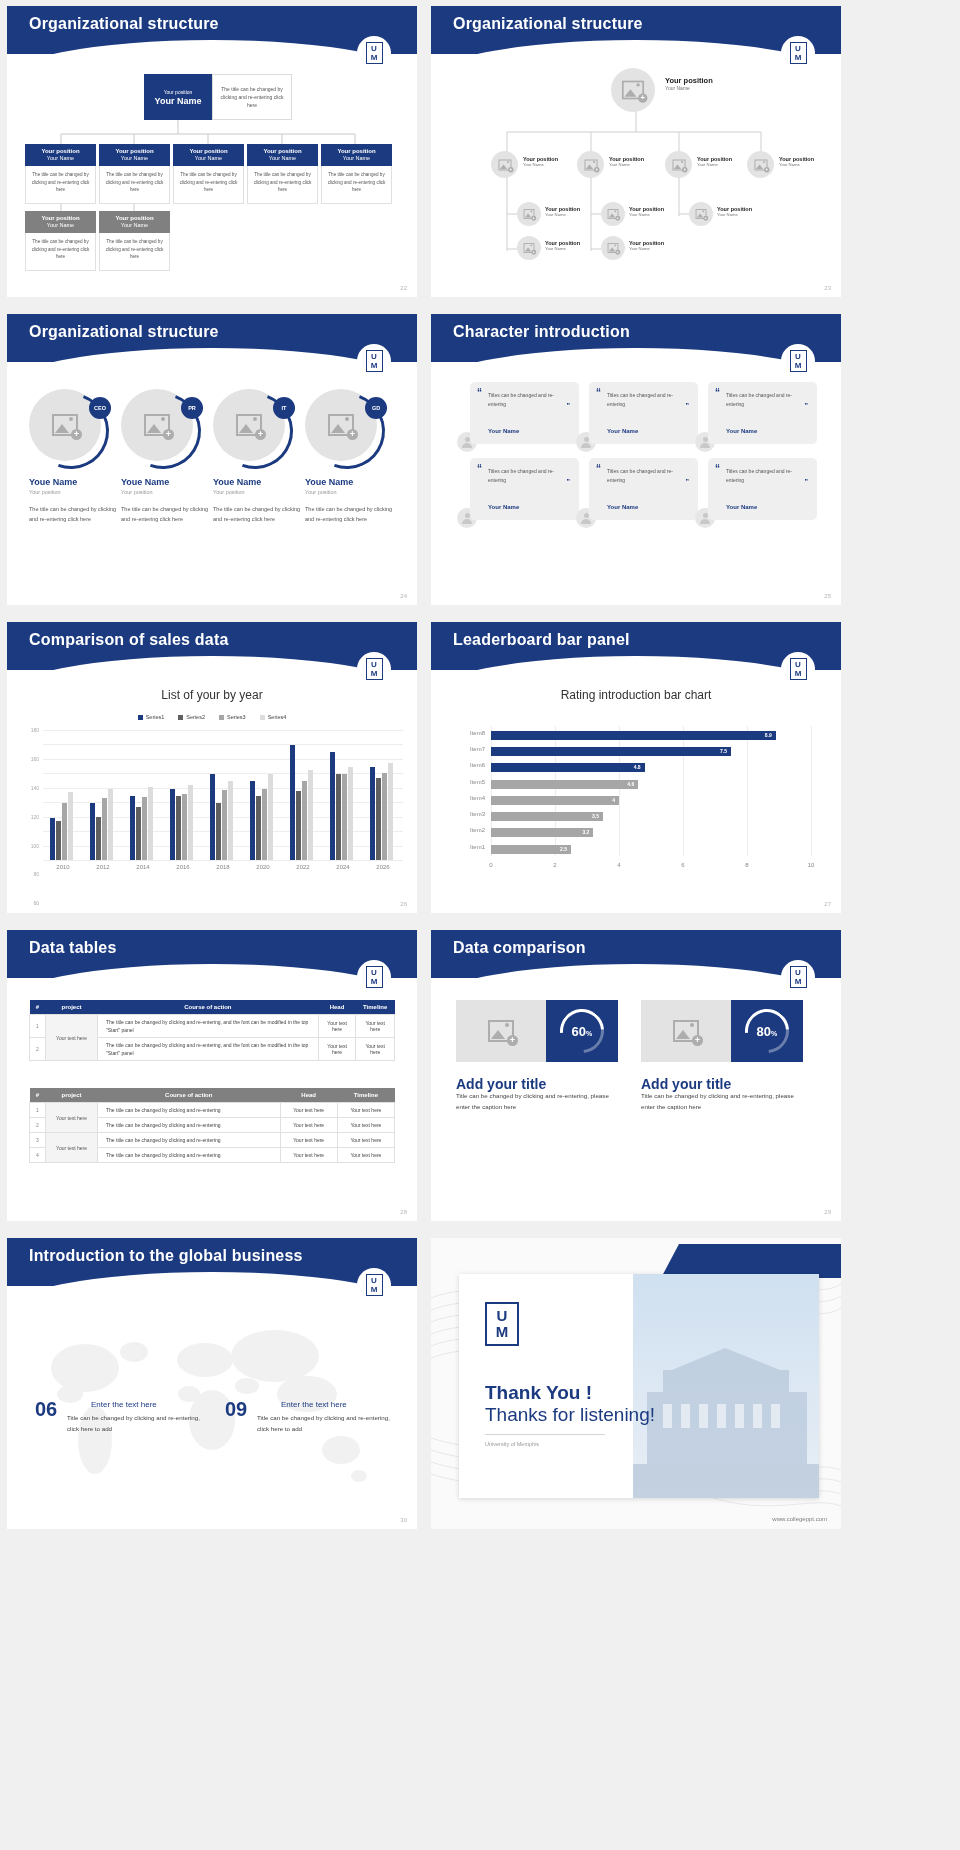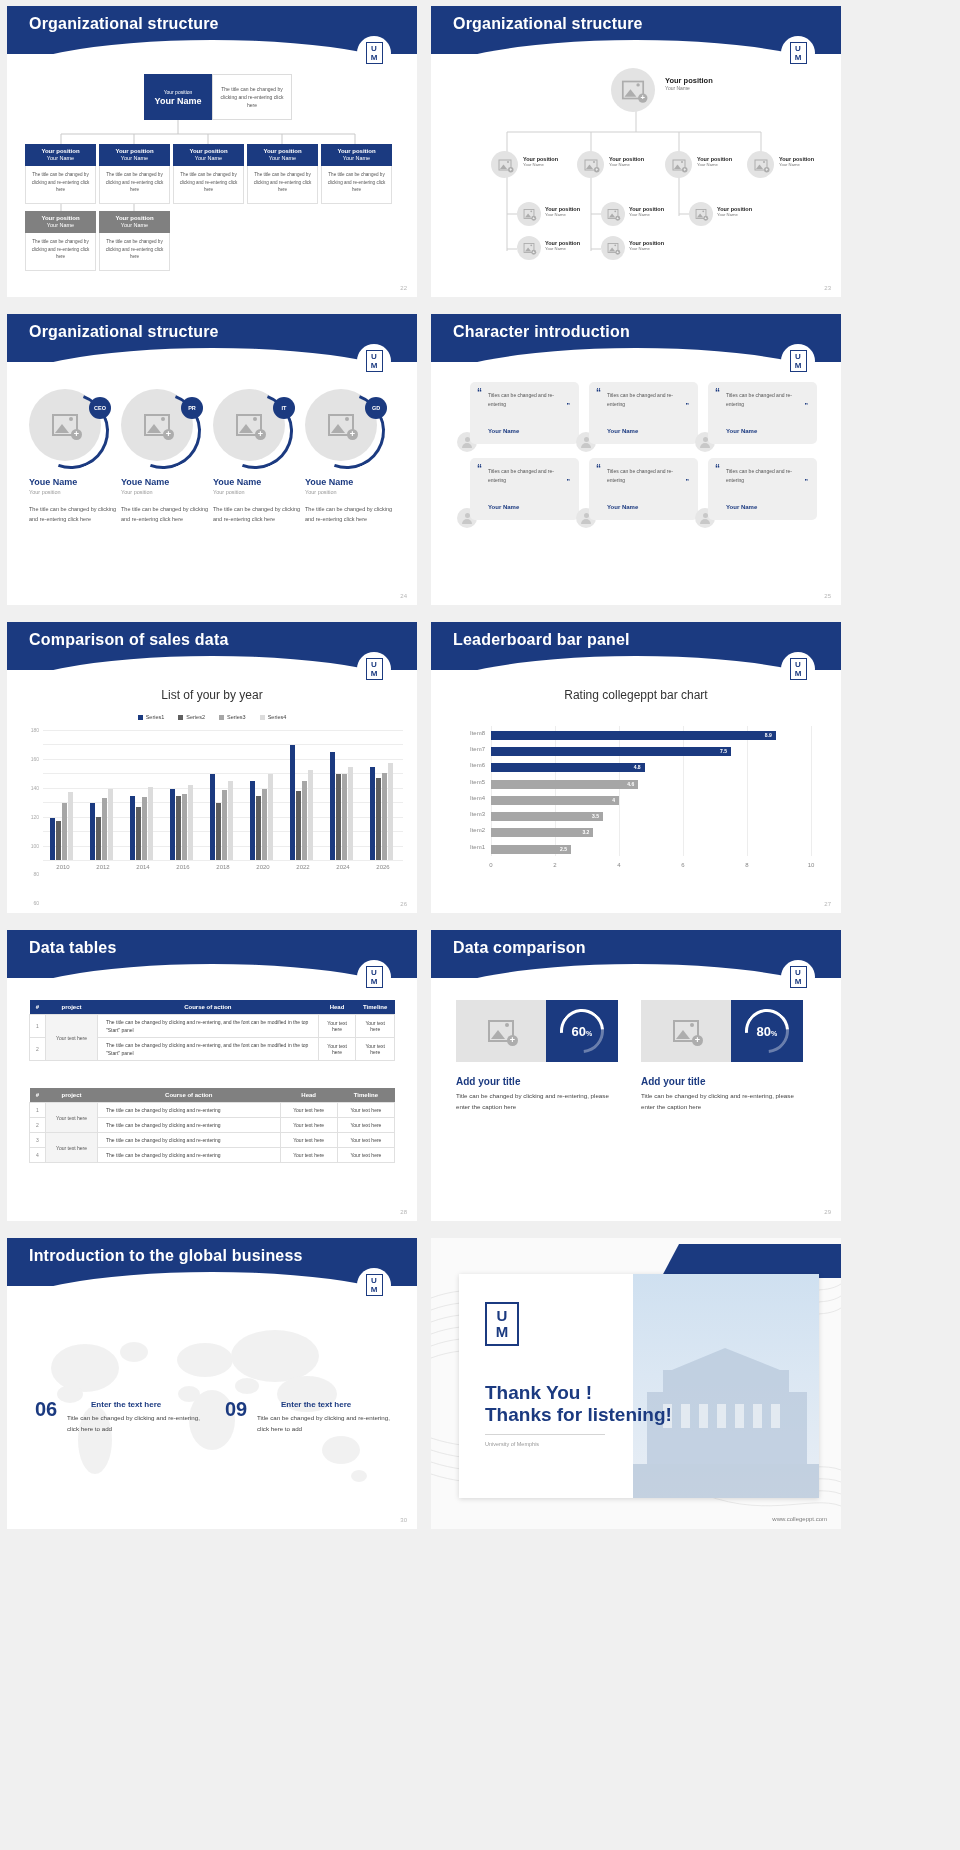--- a/index.html
+++ b/index.html
@@ -164,43 +164,43 @@
   .tbl td.proj{width:52px;background:#f4f4f4;color:#555;}
   .tbl td.act{text-align:left;padding-left:8px;line-height:8px;}
   
   .dc-block{position:absolute;top:70px;display:flex;}
   .dc-img{width:90px;height:62px;background:#e3e3e3;display:flex;align-items:center;justify-content:center;}
   .dc-ring{width:72px;height:62px;background:#1b3a80;display:flex;align-items:center;justify-content:center;position:relative;}
   .ring{width:44px;height:44px;border-radius:50%;border:3px solid #fff;border-bottom-color:transparent;border-right-color:rgba(255,255,255,.35);
     display:flex;align-items:center;justify-content:center;transform:rotate(40deg);}
   .ring span{transform:rotate(-40deg);color:#fff;font-size:13px;font-weight:bold;}
   .ring span small{font-size:7px;}
-  .dc-title{position:absolute;font-size:10px;font-weight:bold;color:#1b3a80;top:146px;}
+  .dc-title{position:absolute;font-size:14px;font-weight:bold;color:#1b3a80;top:146px;}
   .dc-desc{position:absolute;font-size:6.2px;color:#444;line-height:11px;top:160px;width:168px;}
   
   .world{position:absolute;left:0;top:52px;width:410px;height:225px;opacity:.5;}
   .gb-item{position:absolute;top:162px;}
   .gb-num{font-size:20px;font-weight:bold;color:#1b3a80;position:absolute;left:0;top:-2px;}
-  .gb-hd{font-size:8px;font-weight:bold;color:#1b3a80;margin-left:32px;padding-left:24px;}
+  .gb-hd{font-size:8px;font-weight:normal;color:#1b3a80;margin-left:32px;padding-left:24px;}
   .gb-tx{font-size:6.2px;color:#444;line-height:11px;margin-left:32px;margin-top:3px;width:140px;}
   
   .ty{position:relative;width:410px;height:291px;background:#fafafa;overflow:hidden;}
   .ty-band{position:absolute;right:0;top:6px;width:180px;height:34px;background:#1b3a80;
     clip-path: polygon(10% 0, 100% 0, 100% 100%, 0 100%);}
   .ty-card{position:absolute;left:28px;top:36px;width:360px;height:224px;background:#fff;
     box-shadow:0 1px 5px rgba(0,0,0,.15);overflow:hidden;}
   .ty-photo{position:absolute;right:0;top:0;width:186px;height:224px;
     background:linear-gradient(180deg,#cfe0f0 0%,#dbe7f3 45%,#e8eef5 100%);}
   .ty-logo{position:absolute;left:26px;top:28px;width:34px;height:44px;border:2.5px solid #1b3a80;
     display:flex;flex-direction:column;align-items:center;justify-content:center;color:#1b3a80;
     font-size:15px;font-weight:bold;line-height:16px;}
   .ty-logo::before{content:"";position:absolute;left:50%;top:4px;bottom:4px;width:2.5px;background:#1b3a80;transform:translateX(-50%);}
   .ty-logo span{position:relative;background:#fff;padding:0 2px;}
   .ty-h1{position:absolute;left:26px;top:108px;font-size:19px;font-weight:bold;color:#1b3a80;}
-  .ty-h2{position:absolute;left:26px;top:130px;font-size:19px;font-weight:bold;color:#1b3a80;}
+  .ty-h2{position:absolute;left:26px;top:130px;font-size:19px;font-weight:normal;color:#1b3a80;}
   .ty-rule{position:absolute;left:26px;top:160px;width:120px;height:1px;background:#d5d5d5;}
   .ty-sub{position:absolute;left:26px;top:167px;font-size:5.5px;color:#999;}
   .ty-foot{position:absolute;right:14px;bottom:7px;font-size:6px;color:#7d7d7d;}
   .imgico{width:26px;height:22px;position:relative;}
   .imgico .fr{position:absolute;inset:0;border:2px solid #adadad;}
   .imgico .mt{position:absolute;left:3px;bottom:3px;width:0;height:0;border-left:7px solid transparent;border-right:7px solid transparent;border-bottom:9px solid #adadad;}
   .imgico .sun{position:absolute;right:5px;top:3px;width:4px;height:4px;border-radius:50%;background:#adadad;}
   .imgico .plus{position:absolute;right:-4px;bottom:-4px;width:11px;height:11px;border-radius:50%;background:#adadad;color:#fff;font-size:9px;line-height:10px;text-align:center;font-weight:bold;}
   .usrico{width:11px;height:11px;position:relative;}
   .usrico .h{position:absolute;left:50%;top:0;width:5px;height:5px;margin-left:-2.5px;border-radius:50%;background:#c8c8c8;}
@@ -734,21 +734,21 @@
 
   <div class="slide s27">
     <div class="band"></div>
     <div class="slide-title">Leaderboard bar panel</div>
     <div class="logo">
       <div class="logo-inner">
           <span>U</span>
           <span>M</span>
         </div>
     </div>
-    <div class="chart-title">Rating collegeppt bar chart</div>
+    <div class="chart-title">Rating introduction bar chart</div>
     <div class="hplot" id="plot-27">
         <div class="hvline" style="left: 0px;"></div>
         <div class="hxlab" style="left: 0px; top: 136px;">0</div>
         <div class="hvline" style="left: 64px;"></div>
         <div class="hxlab" style="left: 64px; top: 136px;">2</div>
         <div class="hvline" style="left: 128px;"></div>
         <div class="hxlab" style="left: 128px; top: 136px;">4</div>
         <div class="hvline" style="left: 192px;"></div>
         <div class="hxlab" style="left: 192px; top: 136px;">6</div>
         <div class="hvline" style="left: 256px;"></div>

